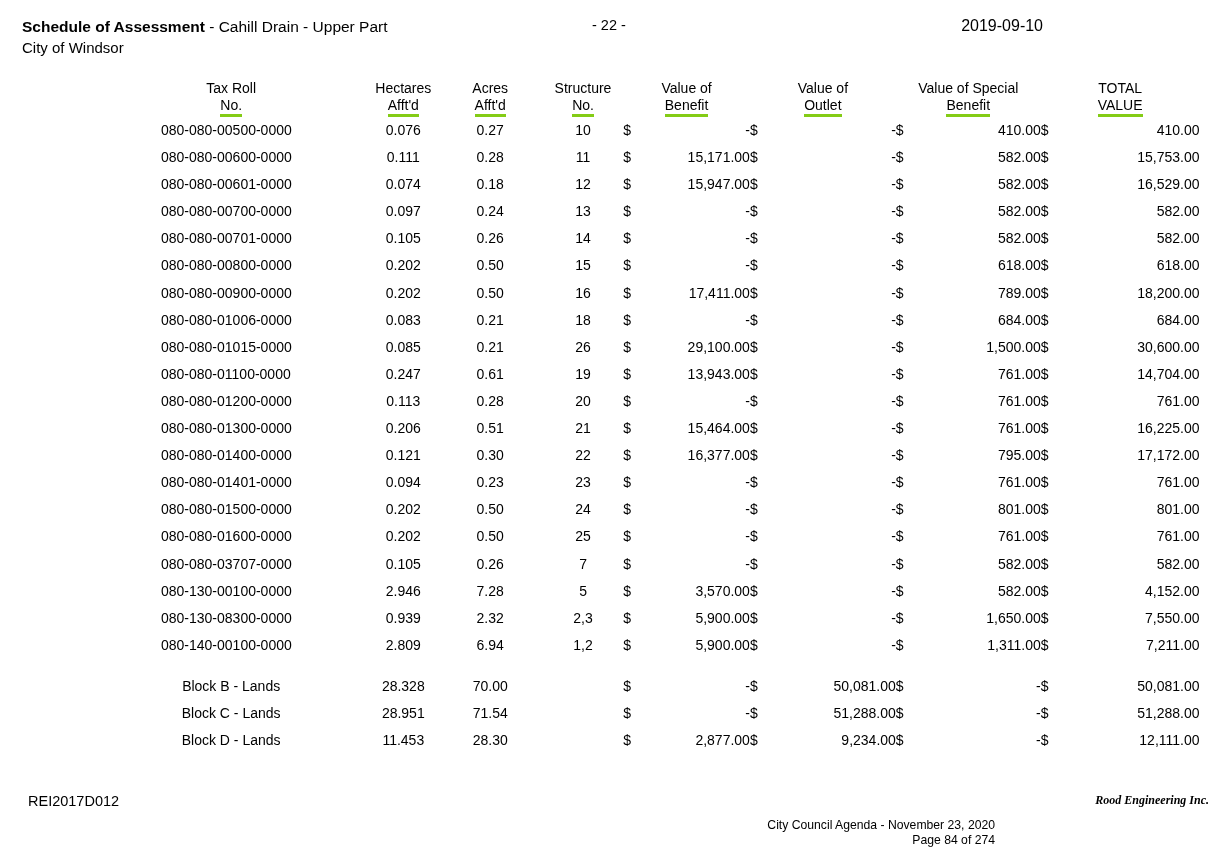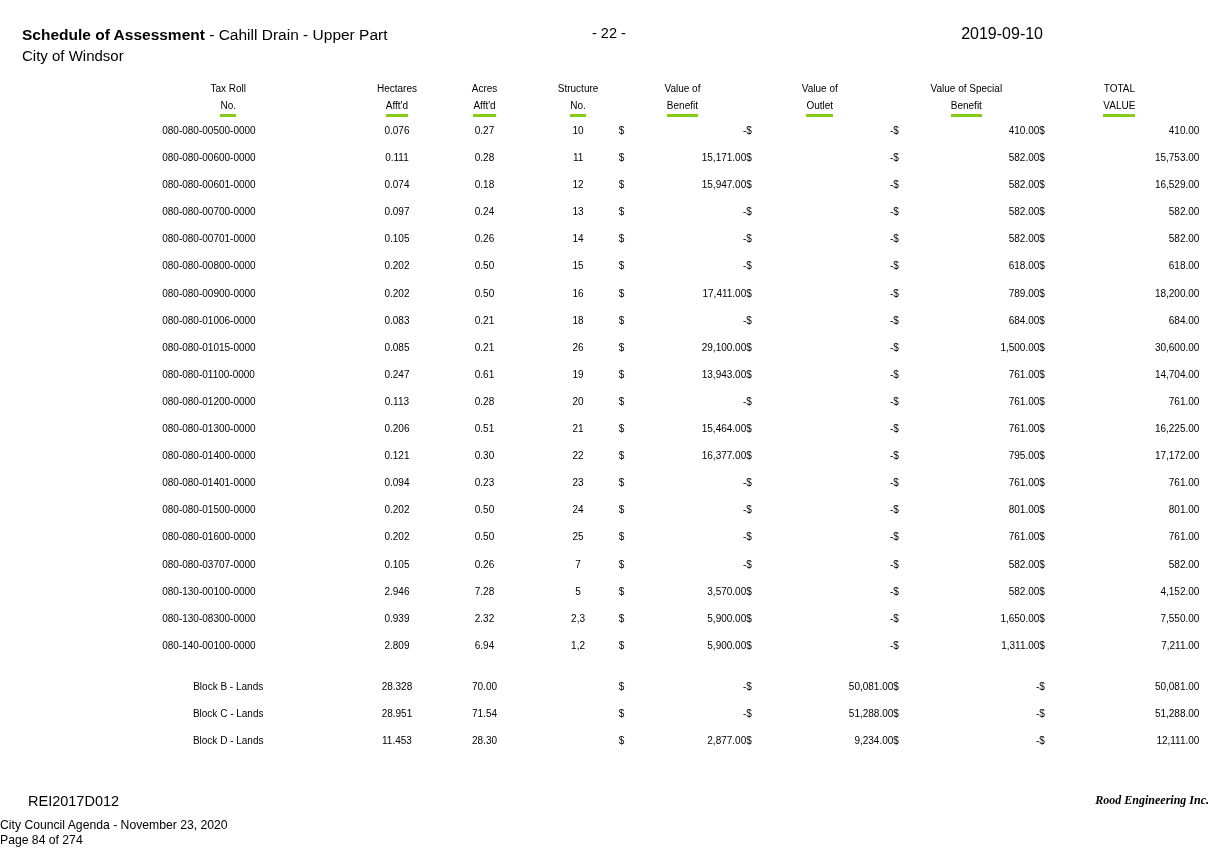--- a/index.html
+++ b/index.html
@@ -12,21 +12,21 @@
     height: 848px;
     position: relative;
     font-family: "Liberation Sans", sans-serif;
     color: #000000;
     overflow: hidden;
   }
 
   
   #doc-header {
     position: absolute;
-    top: 24px;
+    top: 16px;
     left: 0;
     width: 1061px;
     height: 46px;
   }
   #header-left {
     position: absolute;
     left: 22px;
     top: 0;
     line-height: 21px;
     font-size: 15.5px;
@@ -50,21 +50,21 @@
     font-size: 16px;
   }
 
   
   #assessment-table {
     position: absolute;
     top: 80px;
     left: 0;
     width: 1219px;
     border-collapse: collapse;
-    font-size: 10px;
+    font-size: 14px;
   }
   #assessment-table td, #assessment-table th {
     padding: 0;
     margin: 0;
     font-weight: normal;
     vertical-align: bottom;
     white-space: nowrap;
   }
 
   
@@ -130,21 +130,21 @@
     font-family: "Liberation Serif", serif;
     font-weight: bold;
     font-style: italic;
     font-size: 12px;
   }
   #footer-agenda {
     position: absolute;
     left: 0;
     top: 25px;
     width: 995px;
-    text-align: left;
+    text-align: right;
     font-size: 12.2px;
     line-height: 15px;
   }
   #footer-agenda .line { display: block; }
 </style>
 </head>
 <body>
 
 <div id="doc-header">
   <div id="header-left">

